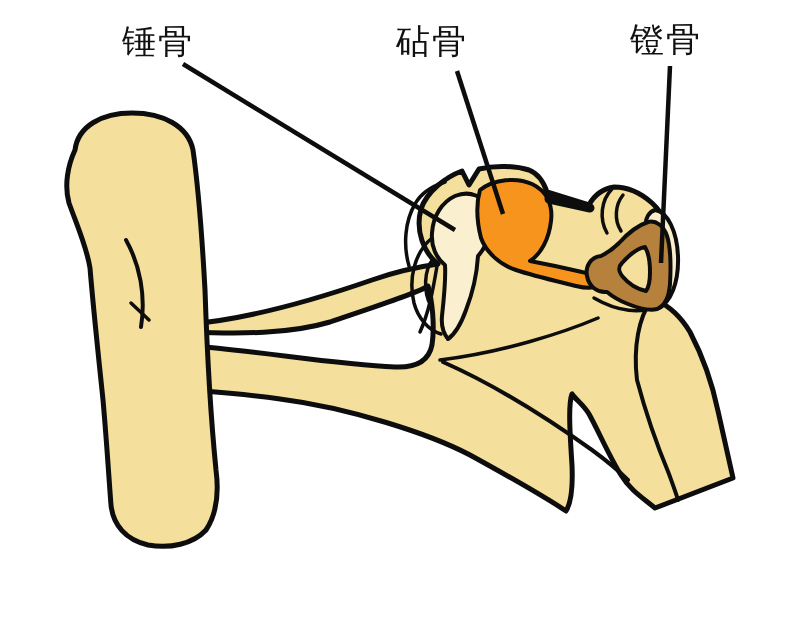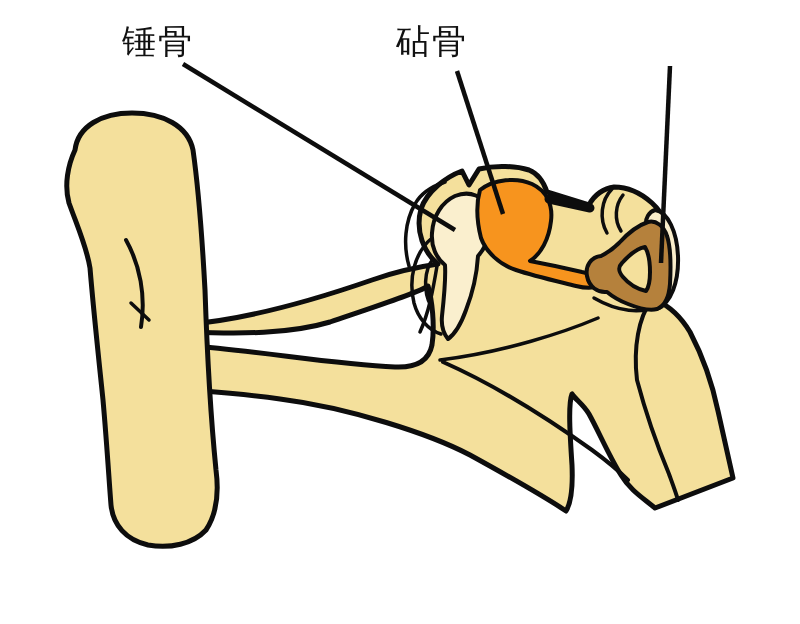--- a/index.html
+++ b/index.html
@@ -134,13 +134,14 @@
              C 637,289 628,283 623,277
              C 618,271 618,267 622,263 Z" fill="#b5813c"></path>
 
     <path class="leader" d="M 183,64 L 455,230"></path>
     <path class="leader" d="M 457,71 L 503,214"></path>
     <path class="leader" d="M 670,66 L 661,263"></path>
   </svg>
 
   <div class="lbl" id="label-incus">砧骨</div>
   <div class="lbl" id="label-malleus">锤骨</div>
+  <div class="lbl" id="label-stapes">镫骨</div>
 </div>
 
 </body></html>

